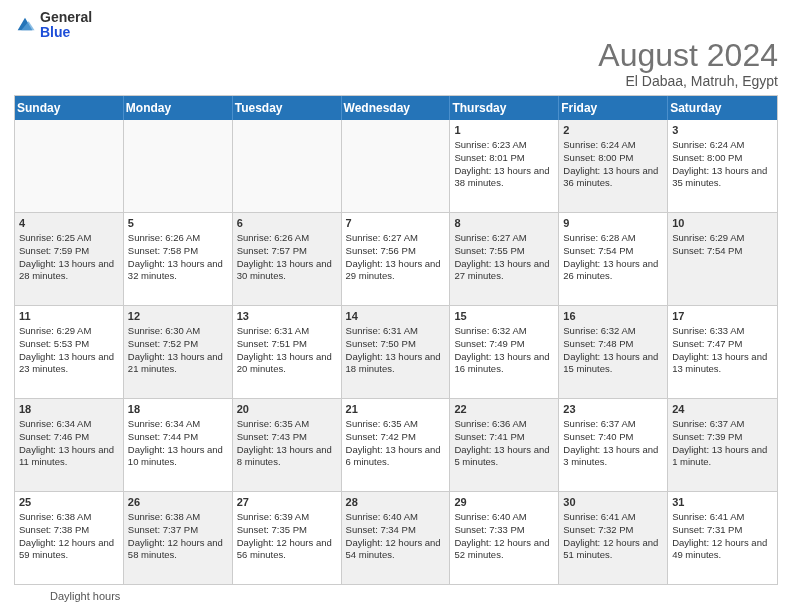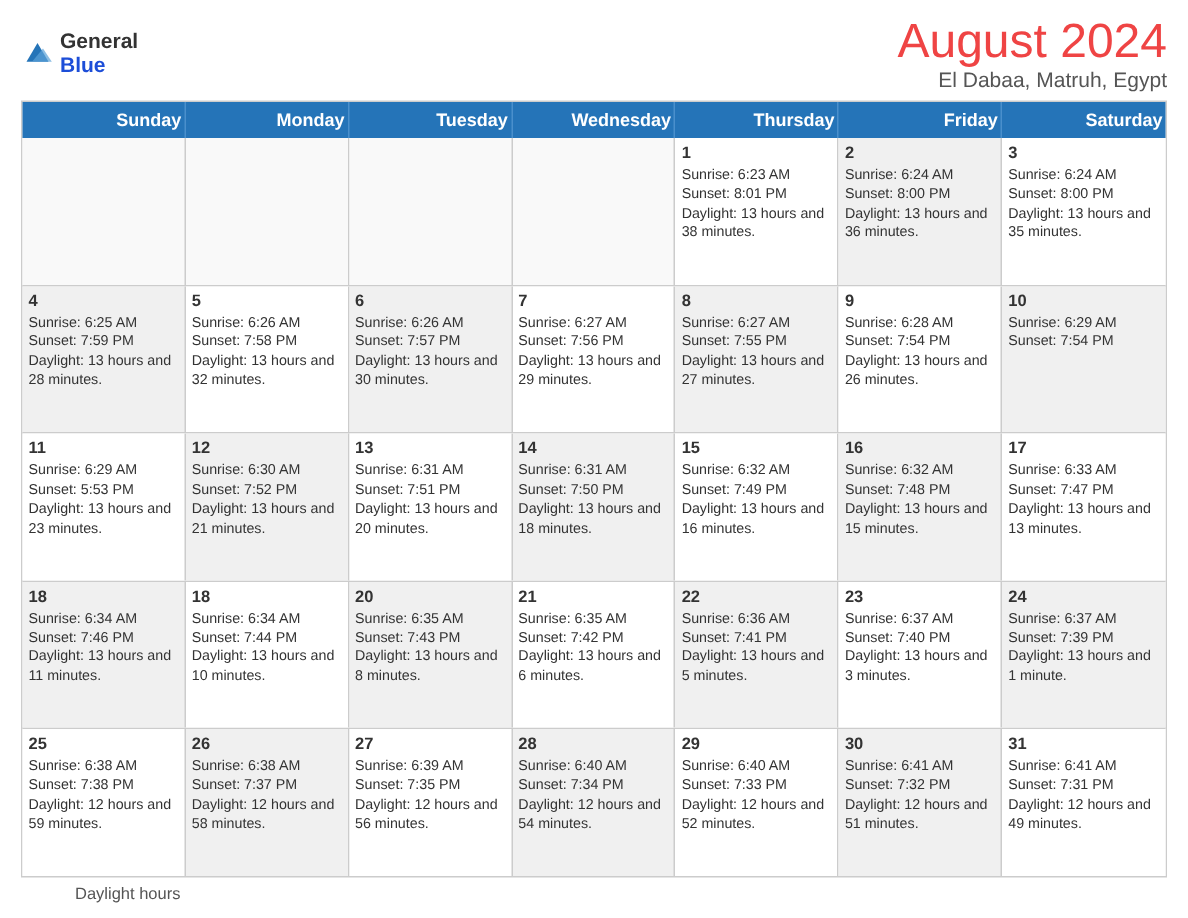--- a/index.html
+++ b/index.html
@@ -13,21 +13,21 @@
     .page {
       width: 792px;
       height: 612px;
       padding: 10px 14px 10px 14px;
       display: flex;
       flex-direction: column;
     }
     .header {
       display: flex;
       justify-content: space-between;
-      align-items: center;
+      align-items: flex-start;
       margin-bottom: 6px;
     }
     .logo {
       display: flex;
       align-items: center;
       gap: 2px;
     }
     .logo-text {
       display: flex;
       flex-direction: column;
@@ -47,43 +47,44 @@
       width: 22px;
       height: 22px;
       margin-right: 2px;
     }
     .title-block {
       text-align: right;
     }
     .main-title {
       font-size: 32px;
       font-weight: normal;
-      color: #ef4444;
+      color: #737373;
       line-height: 1.1;
+      margin-top: 28px;
     }
     .sub-title {
       font-size: 14px;
       color: #555;
     }
     .calendar {
       flex: 1;
       display: flex;
       flex-direction: column;
       border: 1px solid #ccc;
     }
     .cal-header-row {
       display: grid;
       grid-template-columns: repeat(7, 1fr);
       background: #2574b8;
     }
     .cal-header-cell {
       color: #fff;
       font-size: 12px;
       font-weight: bold;
-      text-align: right;
+      text-align: left;
       padding: 5px 2px;
       border-right: 1px solid #4a8fcc;
     }
     .cal-header-cell:last-child { border-right: none; }
     .cal-body {
       flex: 1;
       display: flex;
       flex-direction: column;
     }
     .cal-week {

